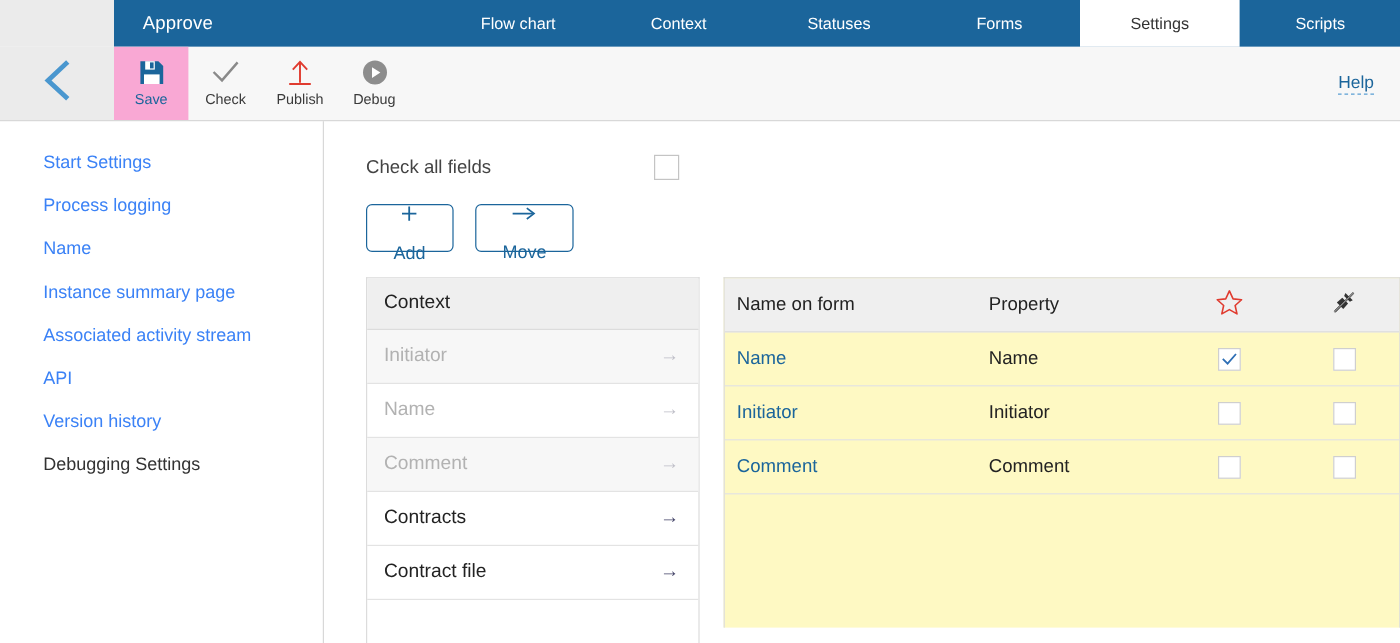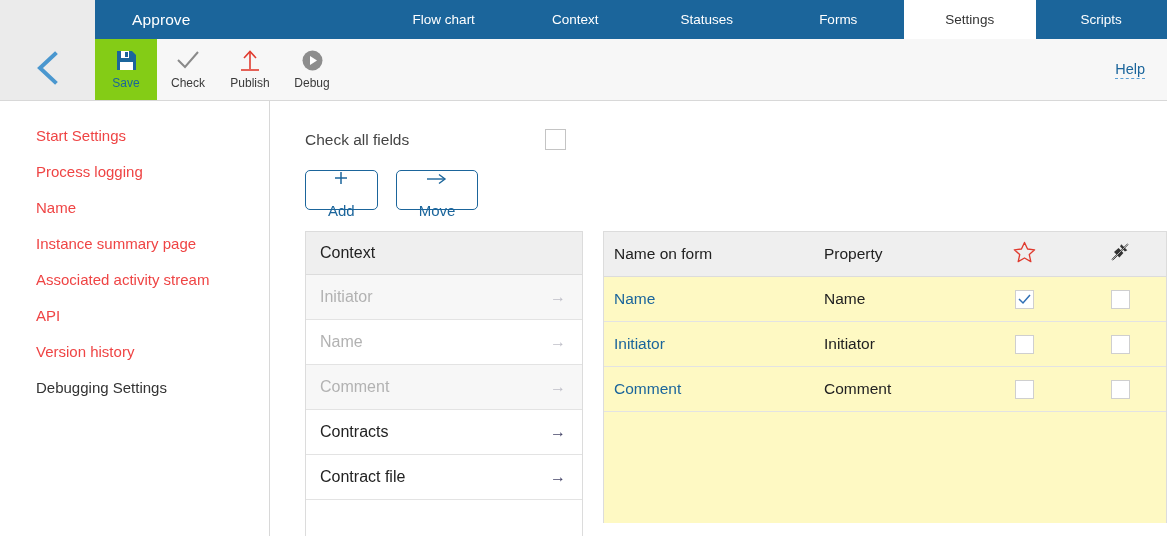--- a/index.html
+++ b/index.html
@@ -20,21 +20,20 @@
   .back-zone {
     width: 95px;
     background: #ebebeb;
     flex: 0 0 95px;
   }
   .tabstrip {
     flex: 1;
     display: flex;
     align-items: stretch;
     background: #1b659b;
-    padding-left: 13px;
   }
   .app-title {
     color: #ffffff;
     font-size: 15.5px;
     display: flex;
     align-items: center;
     padding: 0 0 0 24px;
     width: 270px;
     flex: 0 0 270px;
     letter-spacing: .1px;
@@ -80,21 +79,21 @@
     width: 62px;
     display: flex;
     flex-direction: column;
     align-items: center;
     justify-content: center;
     gap: 5px;
     cursor: pointer;
     font-size: 12px;
     color: #3a3a3a;
   }
-  .tool.save { background: #84cc16; color: #1b659b; }
+  .tool.save { background: #f9a8d4; color: #1b659b; }
   .tool .glyph { height: 22px; display: flex; align-items: flex-end; }
   .help {
     position: absolute;
     right: 22px;
     top: 50%;
     transform: translateY(-50%);
     color: #1b659b;
     font-size: 14.5px;
     border-bottom: 1px dashed #5a9fd4;
     cursor: pointer;
@@ -106,21 +105,21 @@
     display: flex;
     height: 435px;
   }
   .sidebar {
     width: 270px;
     flex: 0 0 270px;
     border-right: 1px solid #d8d8d8;
     padding: 26px 0 0 36px;
   }
   .side-item {
-    color: #ef4444;
+    color: #3b82f6;
     font-size: 15px;
     margin-bottom: 19px;
     cursor: pointer;
     display: block;
   }
   .side-item.current {
     color: #333333;
     font-weight: normal;
     cursor: default;
   }

